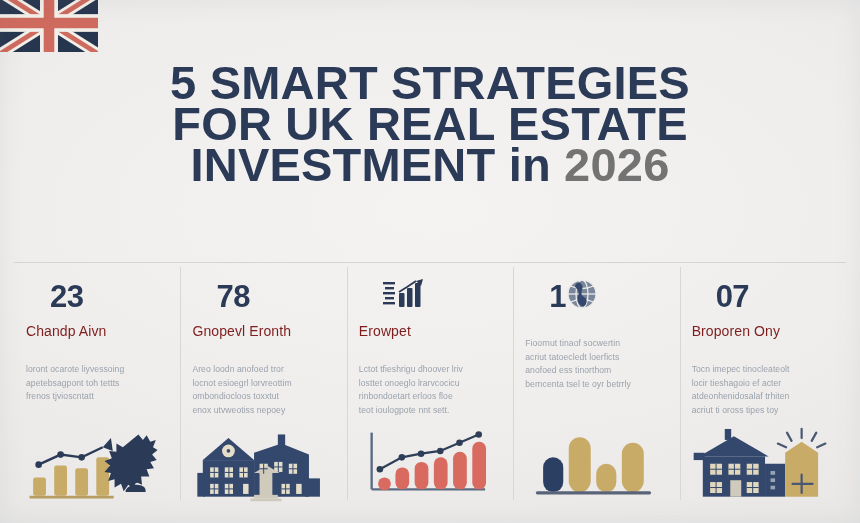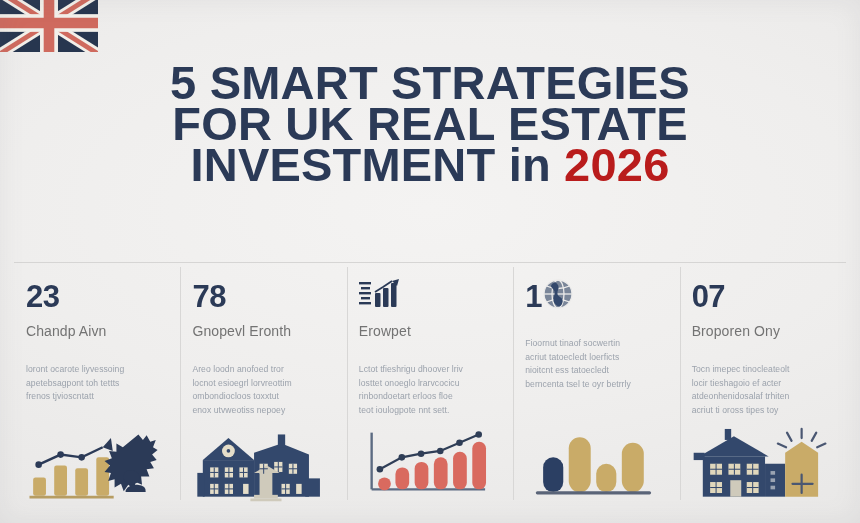--- a/index.html
+++ b/index.html
@@ -51,21 +51,21 @@
   }
   .title-line {
     font-size: 47px;
     line-height: 41px;
     font-weight: bold;
     color: #2b3a57;
     letter-spacing: 0.2px;
     white-space: nowrap;
   }
   .title-line .accent-year {
-    color: #b91c1c;
+    color: #737373;
     text-align: center;
   }
 
   
   .cards {
     position: absolute;
     left: 14px;
     right: 14px;
     top: 262px;
     height: 250px;
@@ -90,29 +90,30 @@
   .card-num {
     margin-top: 17px;
     font-size: 31px;
     font-weight: bold;
     color: #2b3a57;
     line-height: 34px;
     letter-spacing: -0.5px;
     height: 34px;
     display: flex;
     align-items: center;
+    margin-left: 24px;
   }
   .card-num .glyph-ico {
     display: inline-block;
     vertical-align: middle;
   }
   .card-head {
     margin-top: 8px;
     font-size: 14px;
-    color: #737373;
+    color: #7f1d1d;
     line-height: 18px;
     letter-spacing: 0.1px;
   }
   .card-body {
     margin-top: 23px;
     font-size: 8.6px;
     line-height: 13.5px;
     color: #9ba2ac;
     letter-spacing: 0.05px;
     filter: blur(0.25px);
@@ -326,21 +327,21 @@
             <path d="M4.5 8 Q16 13 27.5 8"></path>
             <path d="M4.5 24 Q16 19 27.5 24"></path>
           </g>
           <path d="M13 4 q5 3 3 8 q-2 5 2 7 q4 2 2 7 q-2 4 -6 1 q-4 -4 -2 -9 q2 -5 -2 -8 q-3 -3 3 -6 z" fill="#33486c"></path>
         </svg>
       </span>
     </div>
     <div class="card-body">
       <div>Fioornut tinaof socwertin</div>
       <div>acriut tatoecledt loerficts</div>
-      <div>nioitcnt ess tatoecledt</div>
+      <div>anofoed ess tinorthom</div>
       <div>berncenta tsel te oyr betrrly</div>
     </div>
     <div class="card-art soft">
       <svg viewBox="0 0 160 84" preserveAspectRatio="xMidYMax meet" aria-hidden="true">
         <rect x="22" y="33" width="22" height="38" rx="11" fill="#2b3f63"></rect>
         <rect x="50" y="11" width="24" height="60" rx="12" fill="#c9ab68"></rect>
         <rect x="80" y="40" width="22" height="31" rx="11" fill="#c9ab68"></rect>
         <rect x="108" y="17" width="24" height="54" rx="12" fill="#c9ab68"></rect>
         <rect x="14" y="70" width="126" height="3.5" rx="1.7" fill="#5a6478"></rect>
       </svg>

